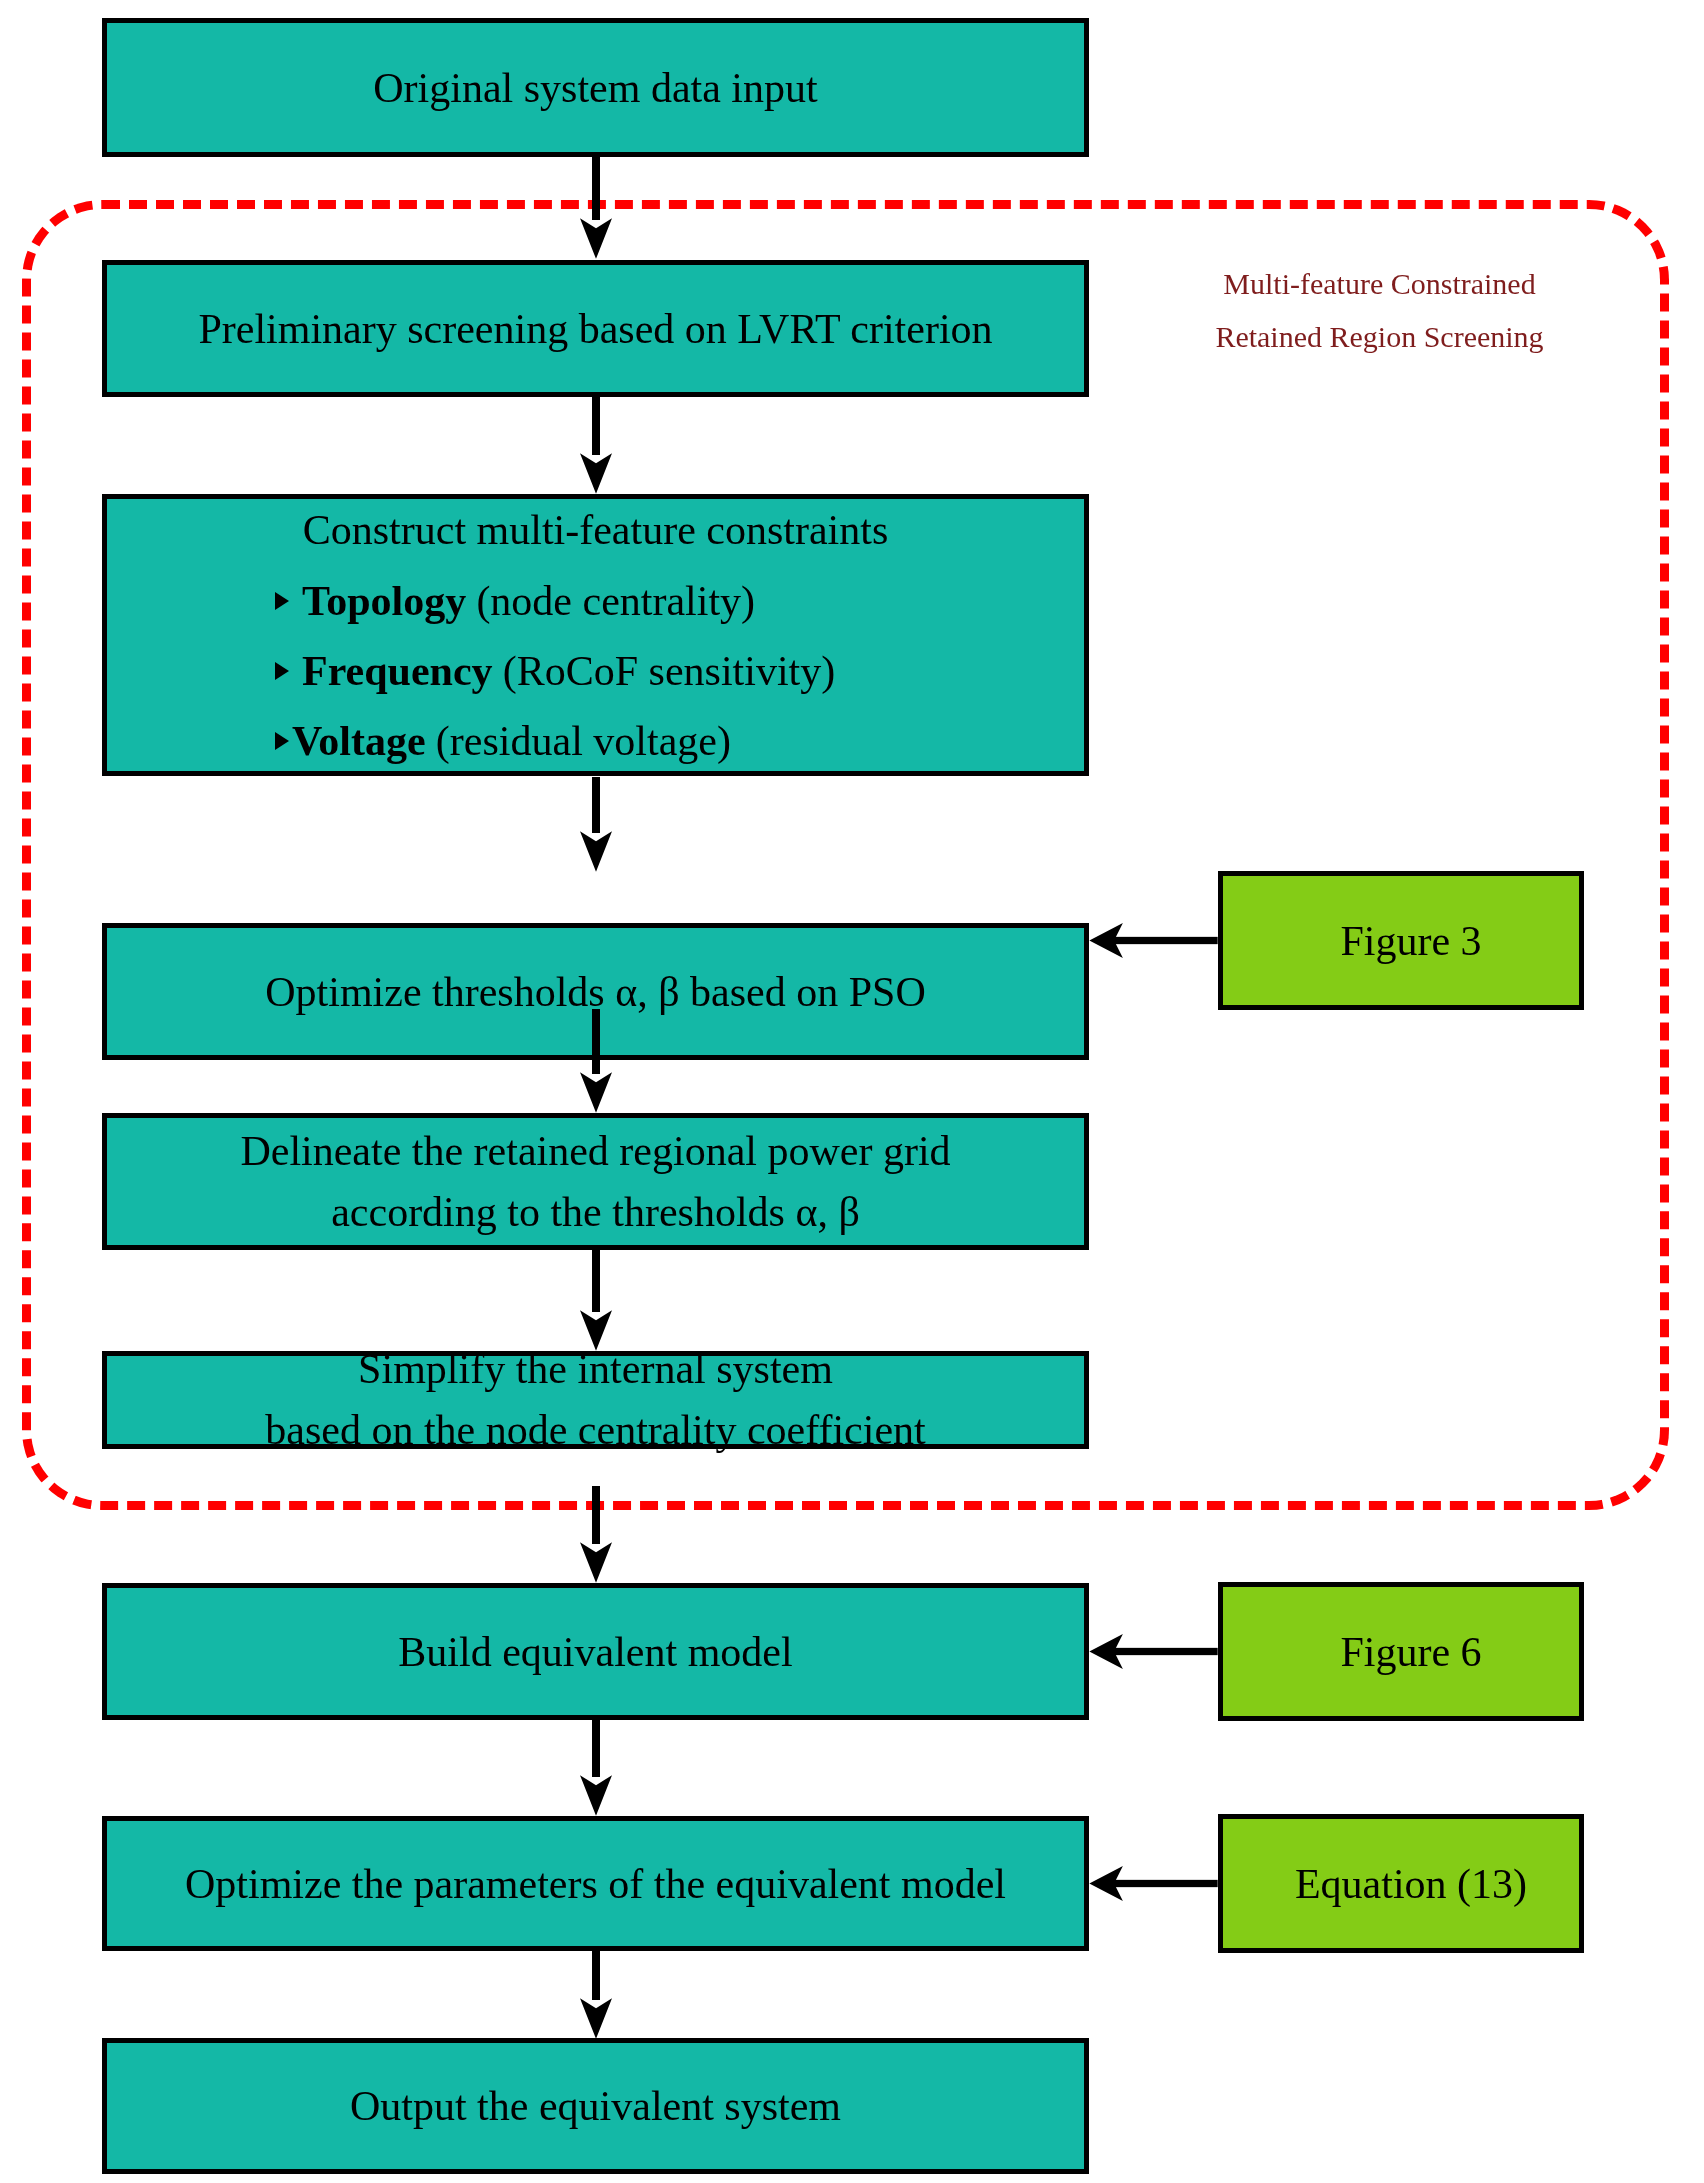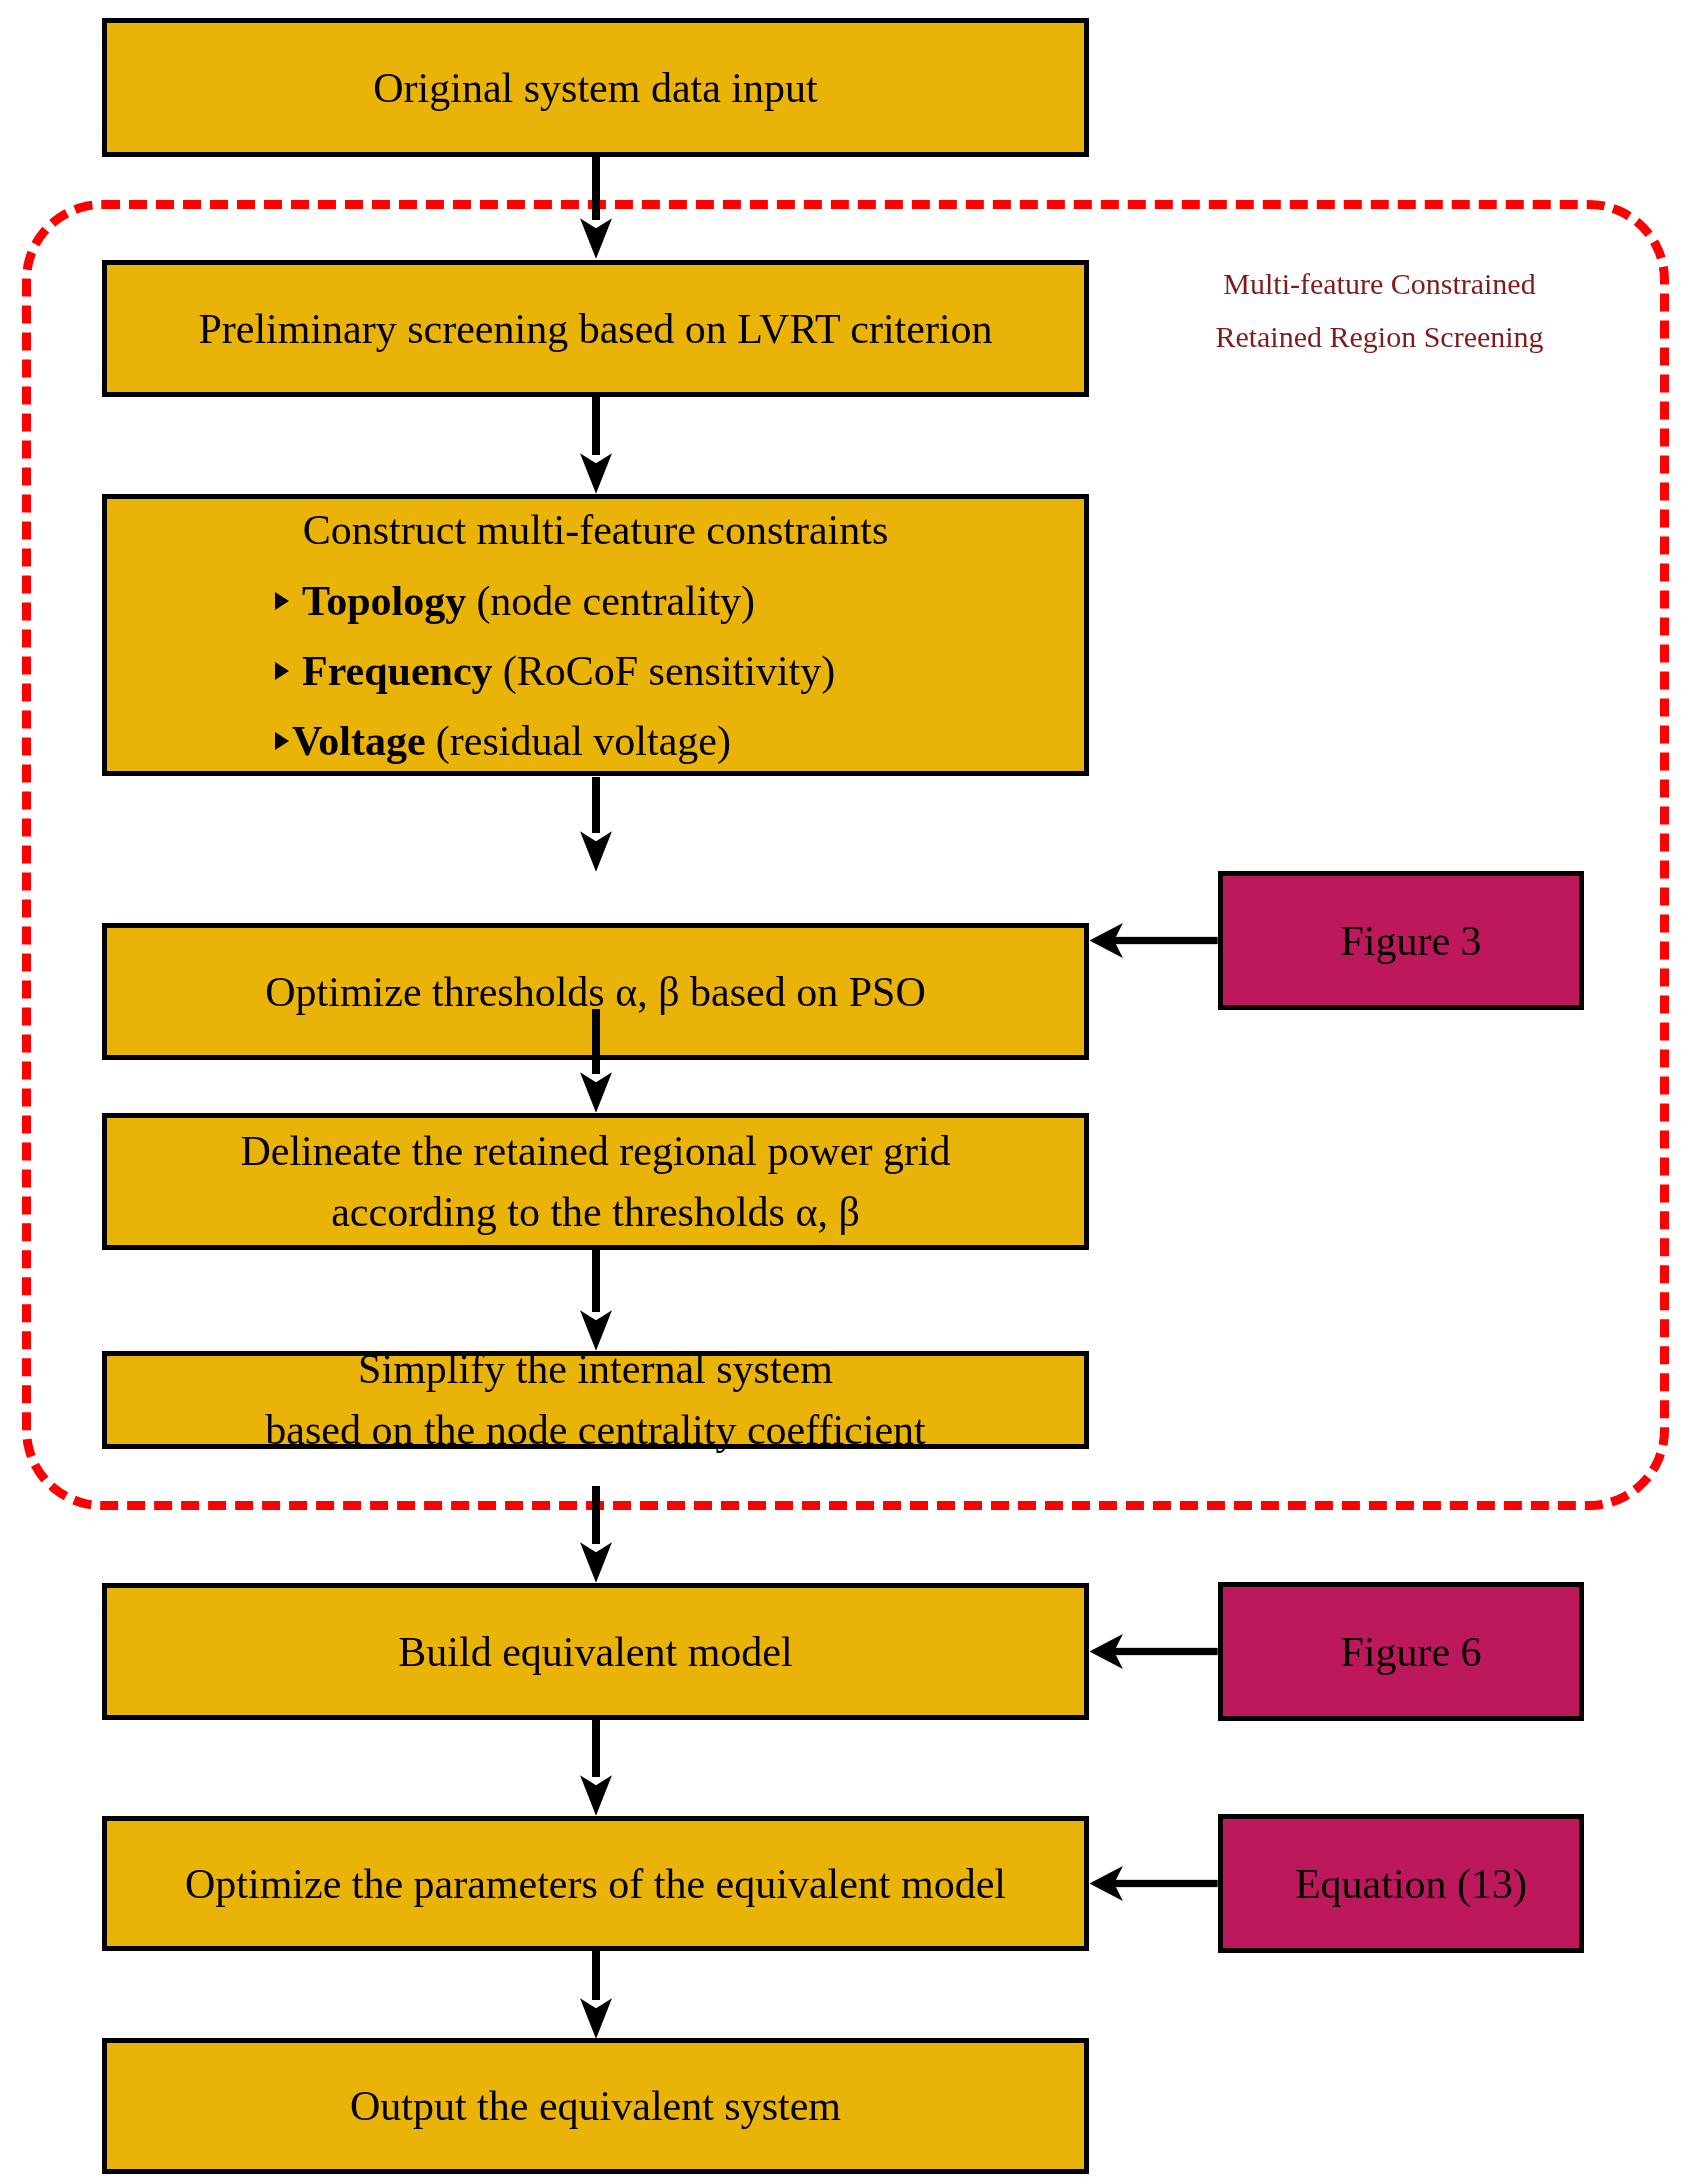--- a/index.html
+++ b/index.html
@@ -12,39 +12,39 @@
     color: #000000;
     overflow: hidden;
   }
 
   
   .pbox {
     position: absolute;
     left: 102px;
     width: 987px;
     border: 5.8px solid #000000;
-    background: #eab308;
+    background: #14b8a6;
     box-sizing: border-box;
     display: flex;
     flex-direction: column;
     align-items: center;
     justify-content: center;
     text-align: center;
     font-size: 42px;
     line-height: 58px;
   }
 
   
   .refbox {
     position: absolute;
     left: 1218px;
     width: 366px;
     height: 139px;
     border: 5.8px solid #000000;
-    background: #be185d;
+    background: #84cc16;
     box-sizing: border-box;
     display: flex;
     align-items: center;
     justify-content: center;
     text-align: center;
     font-size: 42px;
     padding-left: 20px;
   }
 
   

